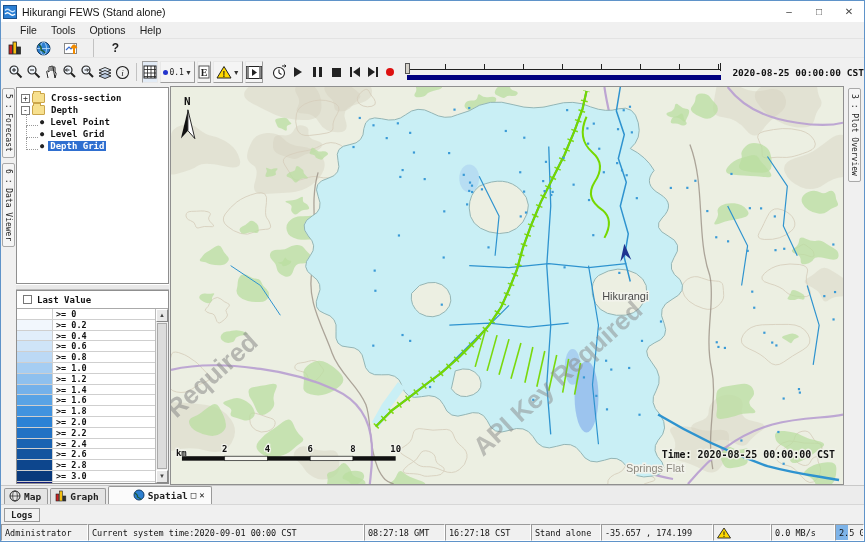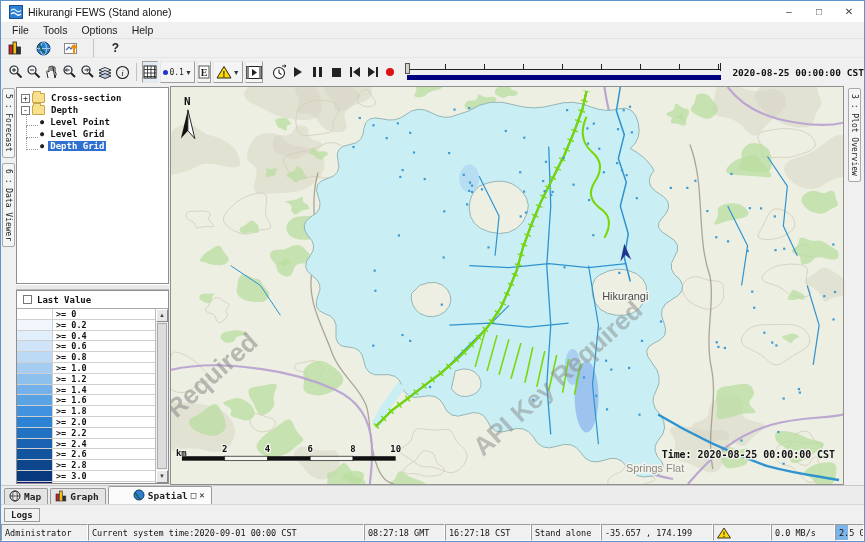--- a/index.html
+++ b/index.html
@@ -1,27 +1,27 @@
 <!DOCTYPE html>
 <html><head>
 <meta charset="utf-8">
 <style>
   * { margin:0; padding:0; box-sizing:border-box; }
   html,body { background:#cfd8e4; font-family:"Liberation Sans",sans-serif; }
   #window { width:865px; height:542px; background:#f0f0f0; border:1px solid #5f93c9;
             display:flex; flex-direction:column; overflow:hidden; position:relative; }
 
   
-  .titlebar { height:21px; background:#ffffff; display:flex; align-items:center; padding-left:8px; gap:5px; flex:none; }
+  .titlebar { height:21px; background:#ffffff; display:flex; align-items:center; padding-left:2px; gap:5px; flex:none; }
   .titlebar .title { font-size:10.5px; color:#111; }
   .win-btns { margin-left:auto; display:flex; height:100%; }
   .win-btn { width:30px; display:flex; align-items:center; justify-content:center; font-size:10px; color:#444; cursor:default; }
 
   
-  .menubar { height:17px; background:#f0f0f0; display:flex; align-items:center; padding-left:4px; flex:none; border-bottom:1px solid #e3e3e3;}
+  .menubar { height:17px; background:#f0f0f0; display:flex; align-items:center; padding-left:12px; flex:none; border-bottom:1px solid #e3e3e3;}
   .menu-item { font-size:10.5px; color:#222; padding:0 7px; }
 
   
   .toolbar1 { height:18px; display:flex; align-items:center; padding-left:4px; gap:7px; flex:none; }
   .toolbar2 { height:29px; display:flex; align-items:center; padding-left:7px; gap:2px; flex:none; border-top:1px solid #e6e6e6; }
   .tbtn { border:none; background:transparent; width:21px; height:22px; display:flex; align-items:center; justify-content:center; padding:0; }
   .tbtn.boxed { border:1px solid; border-color:#e8e8e8 #9d9d9d #9d9d9d #e8e8e8; background:#f4f4f4; }
   .tbtn.pressed { border-color:#9d9d9d #e8e8e8 #e8e8e8 #9d9d9d; background:#e2ebf6; }
   .tbtn.wide { width:auto; padding:0 2px; gap:1px; }
   .tb-sep { width:1px; height:18px; background:#c2c2c2; margin:0 4px; }

